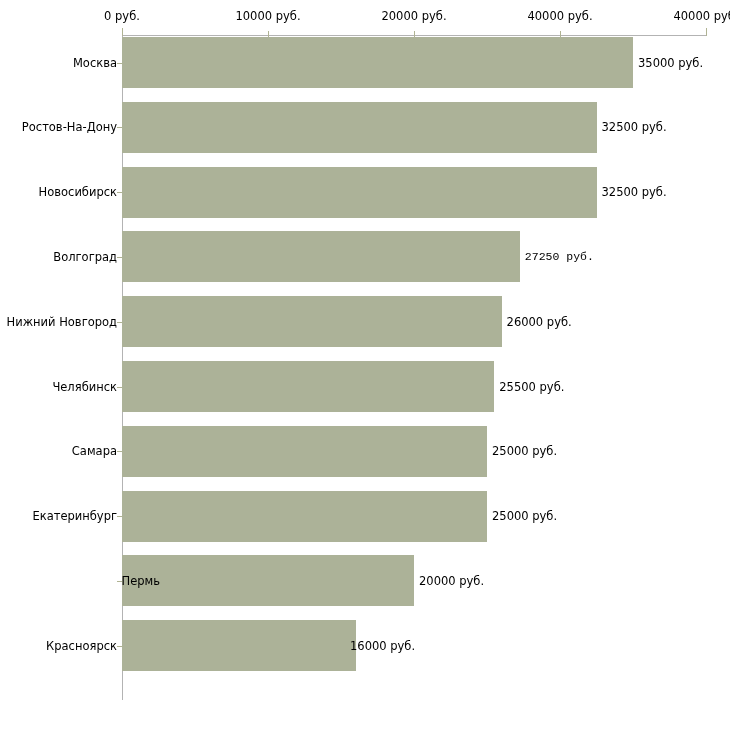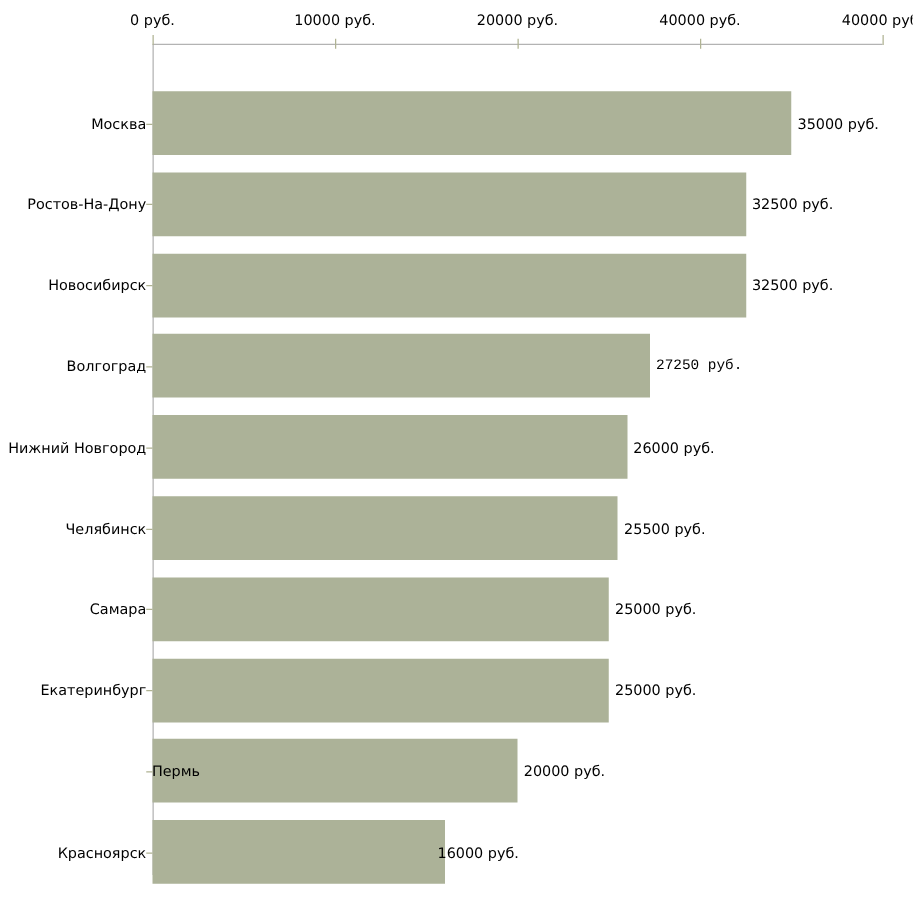--- a/index.html
+++ b/index.html
@@ -76,21 +76,20 @@
     top: 0px;
     width: 1px;
     height: 664px;
     background: #b3b3b3;
   }
 
   .bar-row {
     position: absolute;
     left: 0;
     width: 730px;
-    margin-top: 36px;
   }
   .bar {
     position: absolute;
     left: 122px;
     top: 0;
     background: #acb298;
   }
   .cat-label {
     position: absolute;
     right: 613px;      

